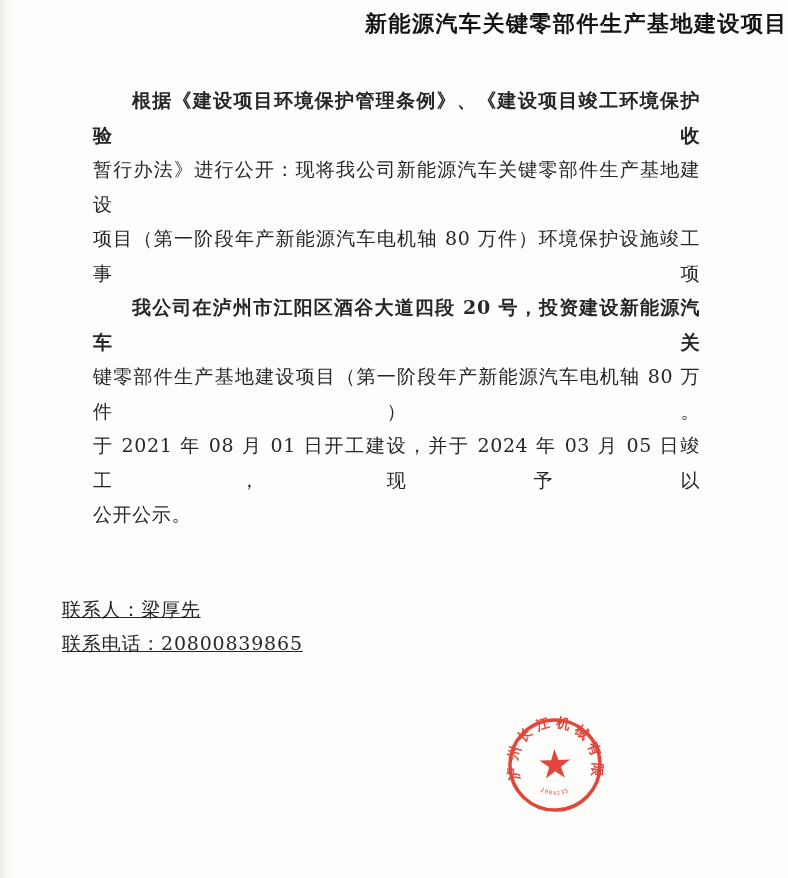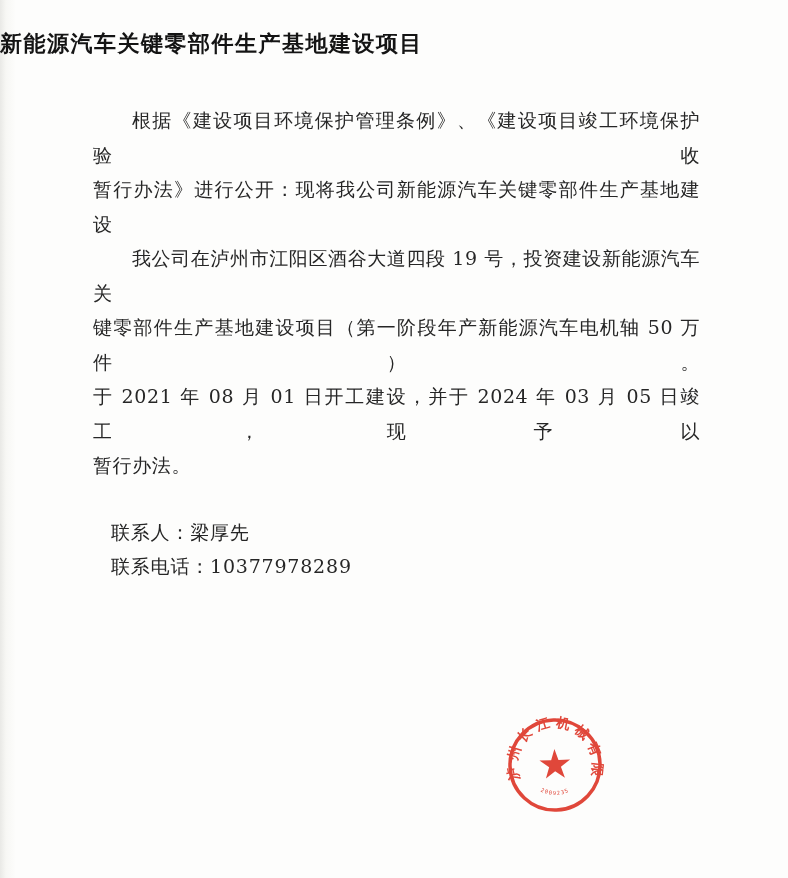--- a/index.html
+++ b/index.html
@@ -7,44 +7,44 @@
     position: relative;
     width: 788px;
     height: 878px;
     overflow: hidden;
     background: linear-gradient(90deg, #e9e9e6 0px, #f7f7f4 6px, #fdfdfc 16px, #fdfdfc 100%);
     font-family: "DejaVu Serif", "Liberation Serif", serif;
     color: #262626;
   }
 
   
-  .title-block { padding-top: 20px; text-align: left; }
+  .title-block { text-align: right; }
   .title-line {
     height: 48px;
     line-height: 48px;
     font-family: "DejaVu Sans", "Liberation Sans", sans-serif;
     font-weight: 700;
     font-size: 22px;
     letter-spacing: 1.5px;
     color: #141414;
   }
 
   
   .body-block { margin-top: 35px; padding: 0 88px 0 93px; }
   .bline {
     font-size: 19px;
     line-height: 34.5px;
     letter-spacing: 0.6px;
     color: #262626;
   }
   .bline.just { text-align: justify; text-align-last: justify; }
-  .bline.indent { text-indent: 39px; }
+  .bline.indent { text-indent: 39px; font-weight: bold; }
 
   
-  .contact-block { margin-top: 32px; padding-left: 111px; }
+  .contact-block { margin-top: 60px; padding-left: 62px; text-decoration: underline; }
   .contact-line {
     font-size: 19px;
     line-height: 34px;
     letter-spacing: 0.8px;
     color: #262626;
   }
 
   
   .seal {
     position: absolute;
@@ -77,29 +77,30 @@
 
 <div class="page">
 
   <div class="title-block">
     <div class="title-line">新能源汽车关键零部件生产基地建设项目</div>
   </div>
 
   <div class="body-block">
     <div class="bline indent just">根据《建设项目环境保护管理条例》、《建设项目竣工环境保护验收</div>
     <div class="bline just">暂行办法》进行公开：现将我公司新能源汽车关键零部件生产基地建设</div>
-    <div class="bline indent just">我公司在泸州市江阳区酒谷大道四段 19 号，投资建设新能源汽车关</div>
-    <div class="bline just">键零部件生产基地建设项目（第一阶段年产新能源汽车电机轴 50 万件）。</div>
+    <div class="bline just">项目（第一阶段年产新能源汽车电机轴 80 万件）环境保护设施竣工事项</div>
+    <div class="bline indent just">我公司在泸州市江阳区酒谷大道四段 20 号，投资建设新能源汽车关</div>
+    <div class="bline just">键零部件生产基地建设项目（第一阶段年产新能源汽车电机轴 80 万件）。</div>
     <div class="bline just">于 2021 年 08 月 01 日开工建设，并于 2024 年 03 月 05 日竣工，现予以</div>
-    <div class="bline">暂行办法。</div>
+    <div class="bline">公开公示。</div>
   </div>
 
   <div class="contact-block">
     <div class="contact-line">联系人：梁厚先</div>
-    <div class="contact-line">联系电话：10377978289</div>
+    <div class="contact-line">联系电话：20800839865</div>
   </div>
 
   <div class="seal">
     <svg viewBox="0 0 110 110" width="110" height="110" xmlns="http://www.w3.org/2000/svg" xmlns:xlink="http://www.w3.org/1999/xlink">
       <defs>
         <path id="sealArcTop" d="M 19.3 68 A 38 38 0 1 1 90.7 68" fill="none"></path>
         <path id="sealArcBottom" d="M 37.8 79.6 A 30 30 0 0 0 72.2 79.6" fill="none"></path>
       </defs>
       <circle cx="55" cy="55" r="45" fill="none" stroke="#e0392b" stroke-width="3.5"></circle>
       <text class="ring-text" fill="#e0392b" lengthAdjust="spacingAndGlyphs">

